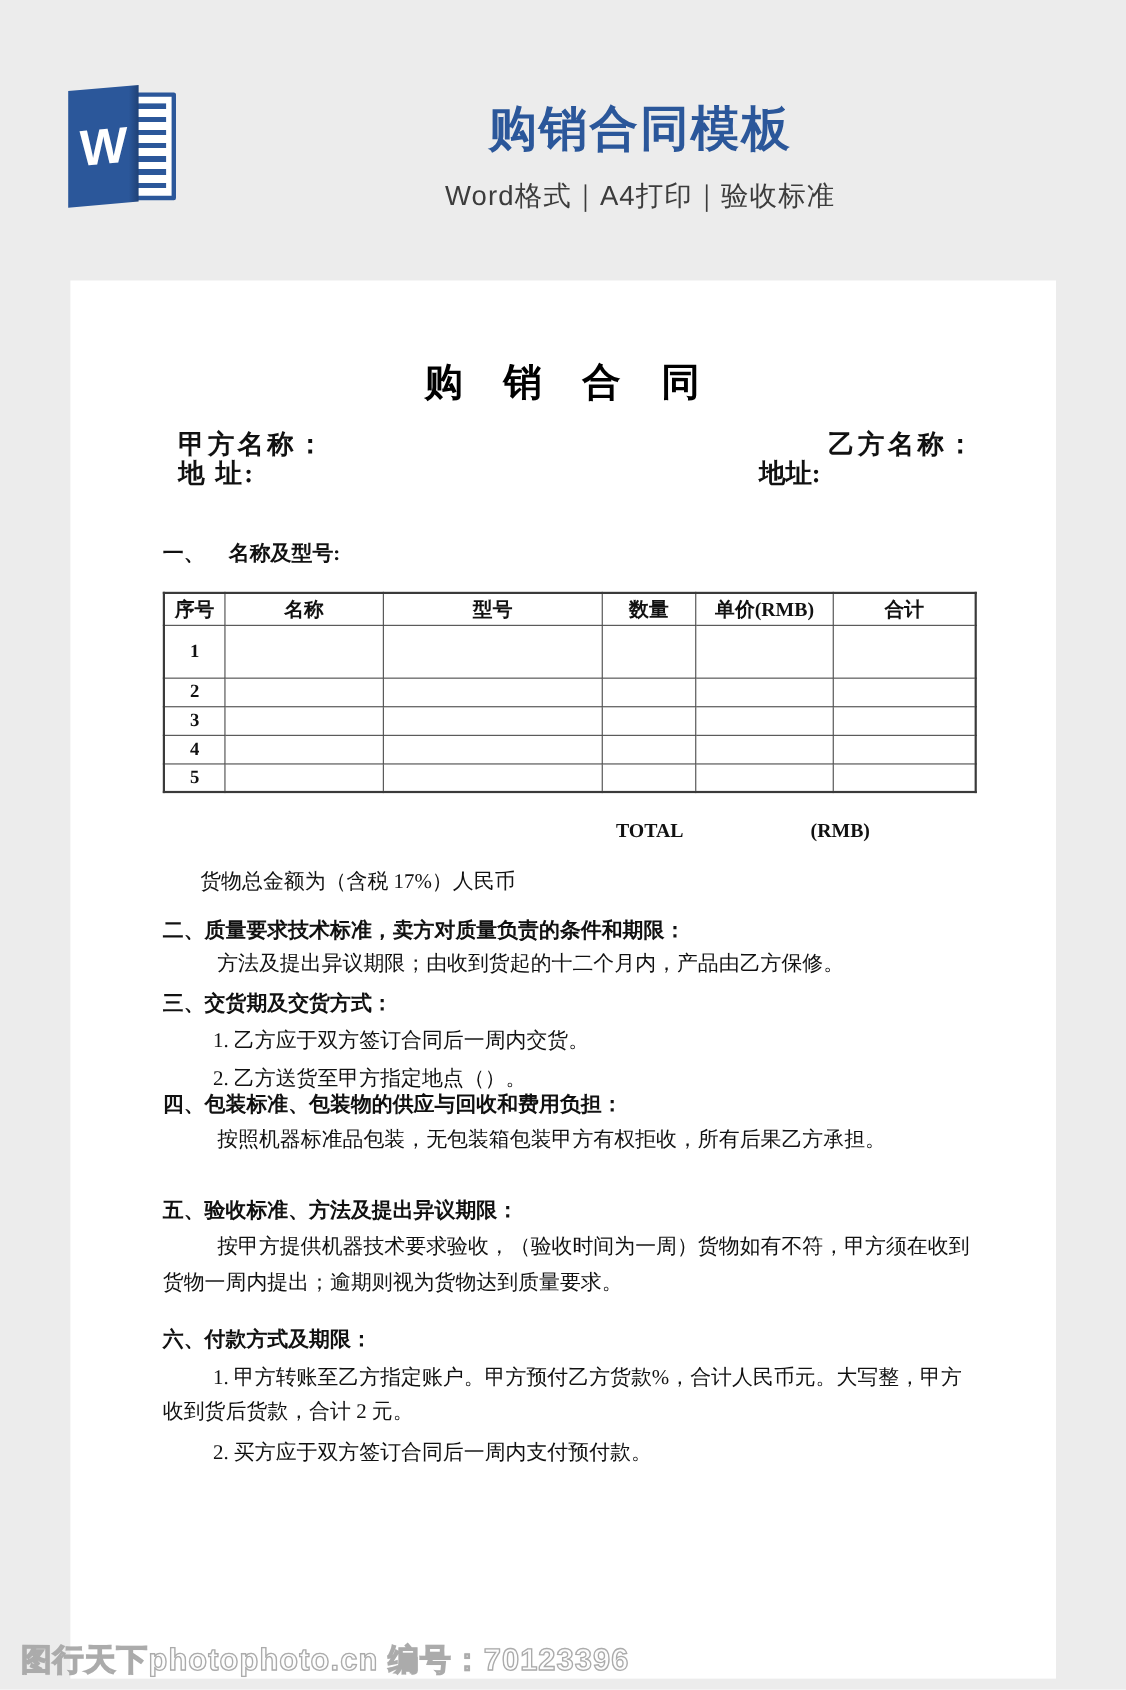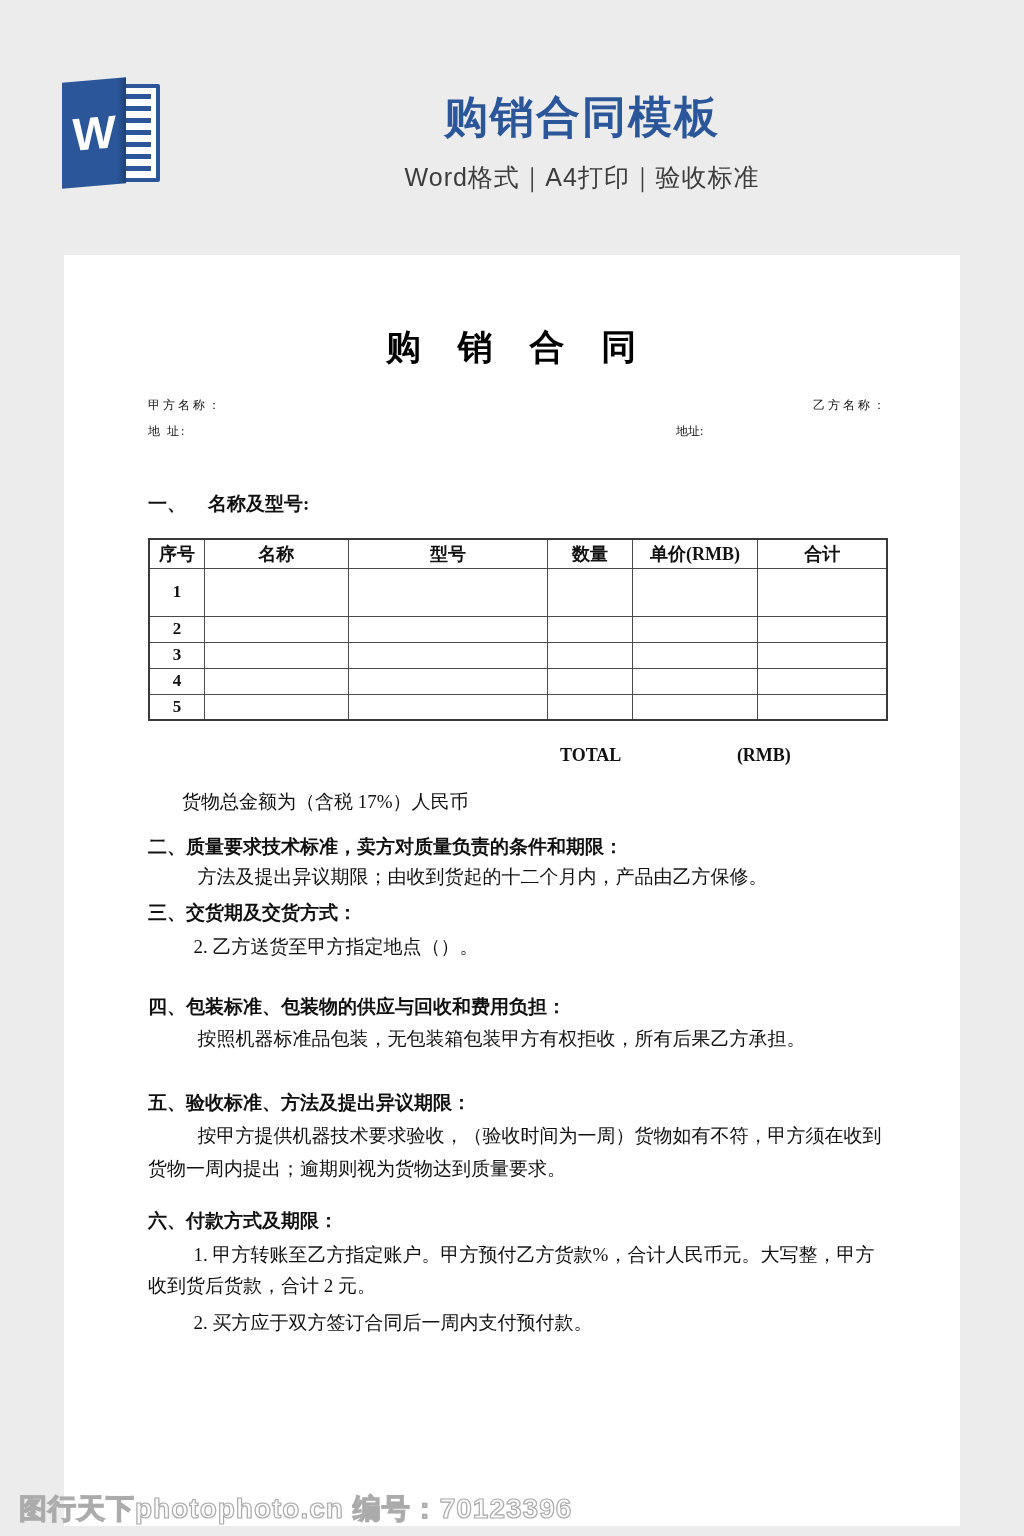--- a/index.html
+++ b/index.html
@@ -41,21 +41,21 @@
 
   
   .sheet {
     position:absolute; left:64px; top:255px; width:896px; height:1271px;
     background:#ffffff; padding:70px 72px 12px 84px;
   }
   .doc-title {
     text-align:center; font-size:35px; font-weight:bold;
     letter-spacing:14px; color:#000; line-height:45px;
   }
-  .party-block { margin-top:22px; position:relative; font-size:12px; font-weight:normal; }
+  .party-block { margin-top:22px; position:relative; font-size:24px; font-weight:bold;margin-left:14px; }
   .party-row1 { display:flex; justify-content:space-between; line-height:26px; letter-spacing:3px; }
   .party-row2 { position:relative; line-height:26px; letter-spacing:2px; }
   .party-row2 .addr-b { position:absolute; left:528px; top:0; letter-spacing:0; }
 
   .sec1-heading { margin-top:48px; font-size:19px; font-weight:bold; line-height:24px; }
   .sec1-heading .sec1-gap { display:inline-block; width:22px; }
 
   
   table.items {
     margin-top:22px; width:100%; border-collapse:collapse;
@@ -77,21 +77,21 @@
   .amount-note { margin-top:26px; font-size:19px; line-height:22px; padding-left:34px; }
 
   
   .section { font-size:19px; }
   .section .heading { font-weight:bold; line-height:24px; }
   .section p { line-height:24px; }
   .p-indent { text-indent:2.6em; }
   .p-item { text-indent:2.4em; }
   .s2 { margin-top:22px; } .s2 p { margin-top:6px; }
   .s3 { margin-top:12px; } .s3 p { margin-top:10px; }
-  .s4 { margin-top:36px; } .s4 p { margin-top:8px; }
+  .s4 { } .s4 p { margin-top:8px; }
   .s5 { margin-top:40px; } .s5 p { margin-top:4px; line-height:33px; }
   .s6 { margin-top:24px; } .s6 p { margin-top:6px; line-height:31px; }
   .s7 { margin-top:34px; }
 
   
   .watermark {
     position:absolute; left:19px; top:1490px;
     font-family:"Liberation Sans","DejaVu Sans",sans-serif;
     font-weight:bold; font-size:28px; letter-spacing:1px;
     color:#fdfdfd;
@@ -204,20 +204,21 @@
 
   <div class="amount-note">货物总金额为（含税 17%）人民币</div>
 
   <div class="section s2">
     <div class="heading">二、质量要求技术标准，卖方对质量负责的条件和期限：</div>
     <p class="p-indent">方法及提出异议期限；由收到货起的十二个月内，产品由乙方保修。</p>
   </div>
 
   <div class="section s3">
     <div class="heading">三、交货期及交货方式：</div>
+    <p class="p-item">1. 乙方应于双方签订合同后一周内交货。</p>
     <p class="p-item">2. 乙方送货至甲方指定地点（）。</p>
   </div>
 
   <div class="section s4">
     <div class="heading">四、包装标准、包装物的供应与回收和费用负担：</div>
     <p class="p-indent">按照机器标准品包装，无包装箱包装甲方有权拒收，所有后果乙方承担。</p>
   </div>
 
   <div class="section s5">
     <div class="heading">五、验收标准、方法及提出异议期限：</div>

